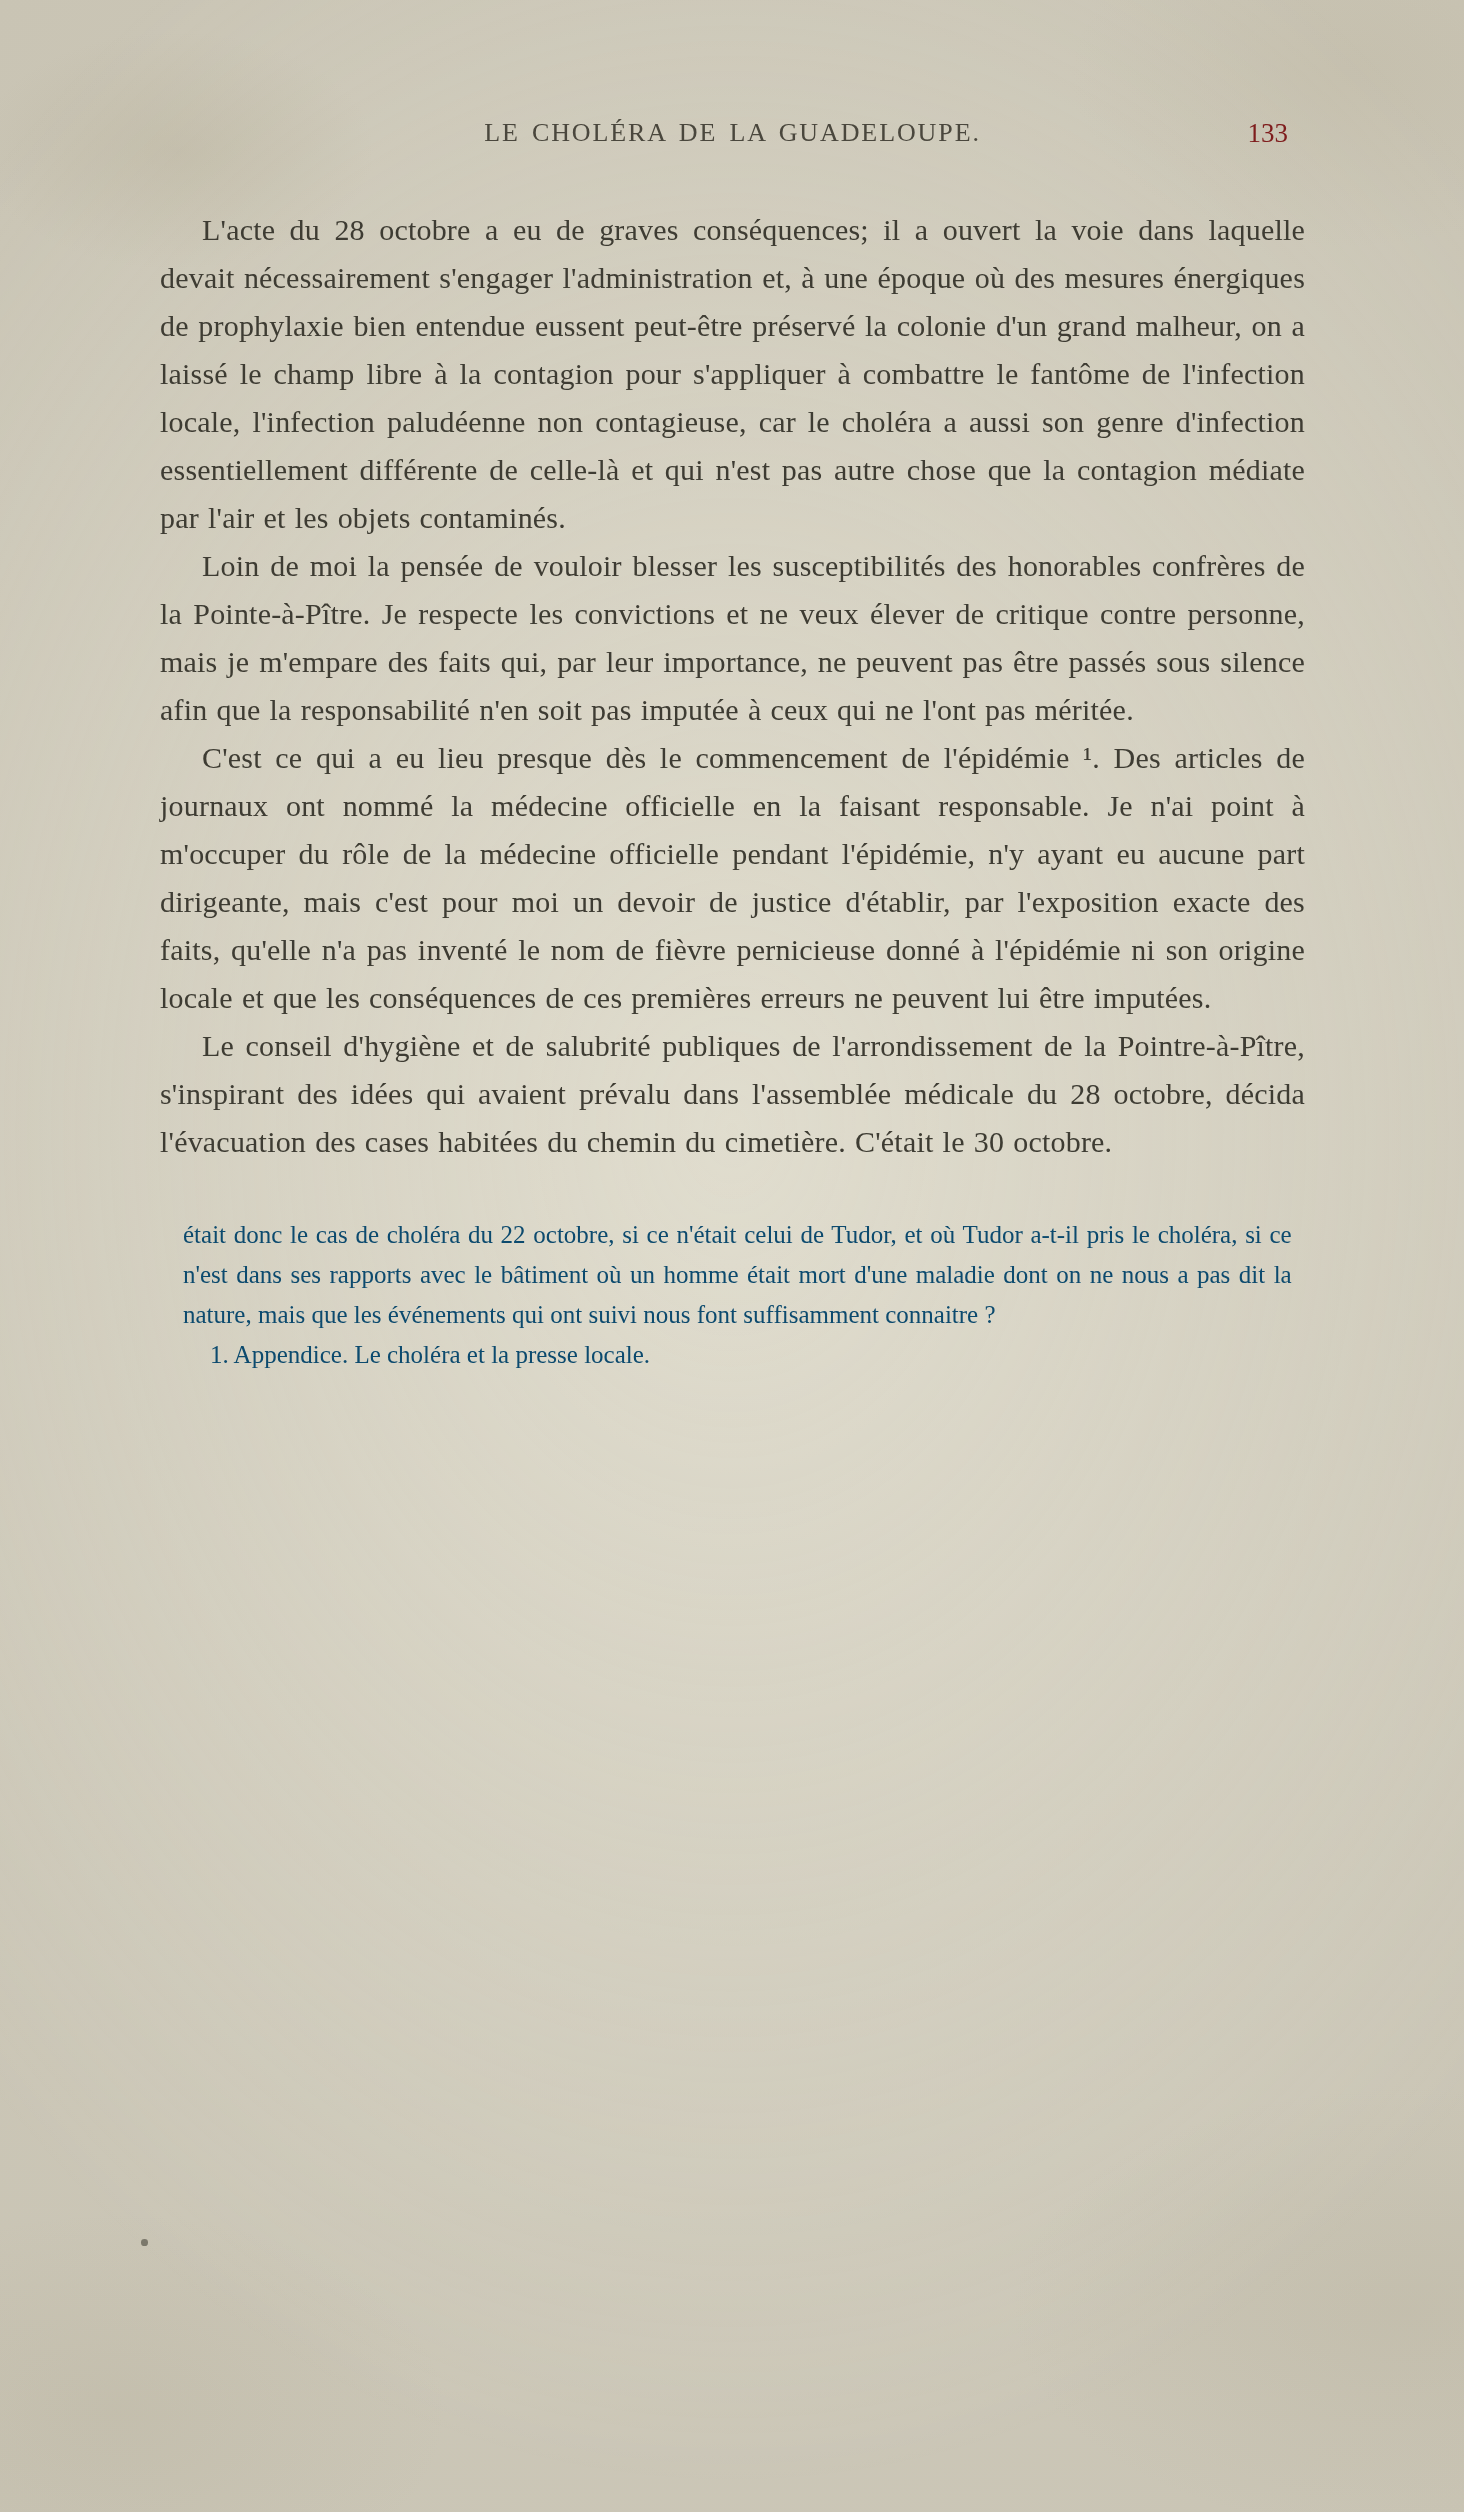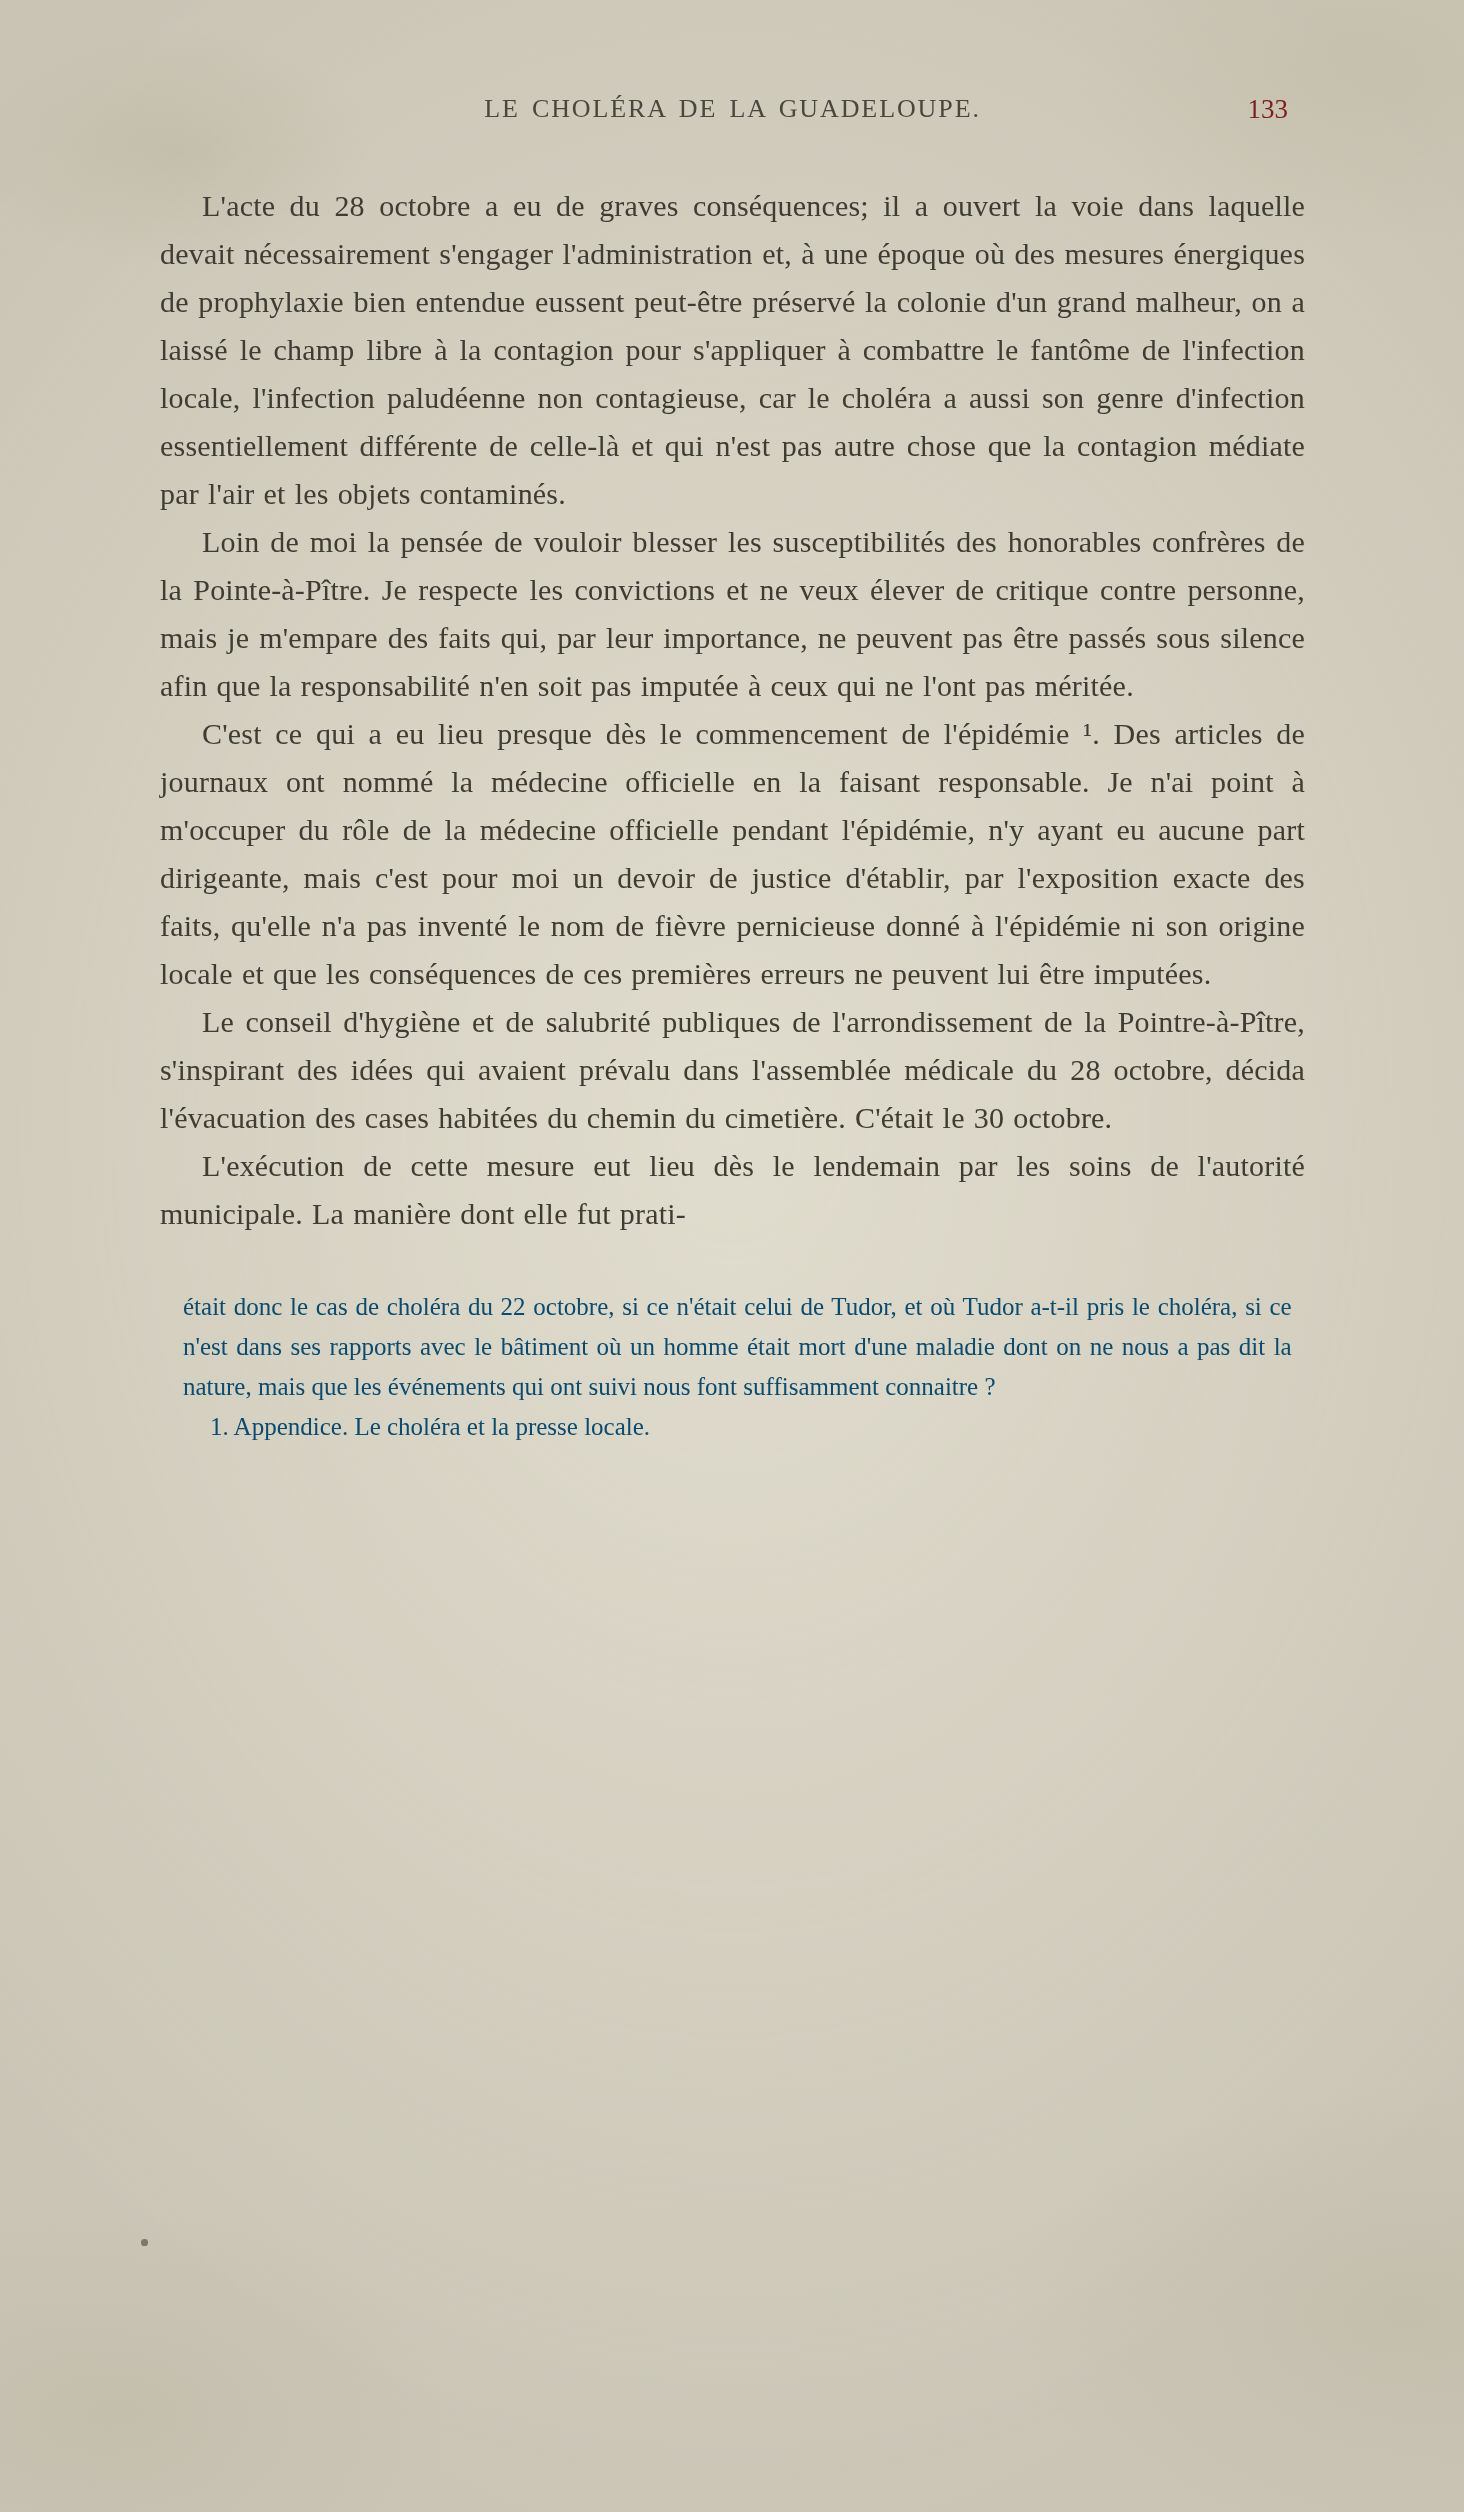--- a/index.html
+++ b/index.html
@@ -25,21 +25,21 @@
       radial-gradient(ellipse 285px 171px at 12% 6%, rgba(160,150,120,0.18), rgba(0,0,0,0) 70%),
       radial-gradient(ellipse 399px 247px at 92% 3%, rgba(170,160,130,0.14), rgba(0,0,0,0) 70%),
       radial-gradient(ellipse 475px 285px at 8% 96%, rgba(150,142,115,0.12), rgba(0,0,0,0) 70%),
       radial-gradient(ellipse 570px 323px at 96% 92%, rgba(150,142,115,0.12), rgba(0,0,0,0) 70%);
     pointer-events: none;
   }
   .page {
     position: relative;
     width: 1145px;
     margin: 0 auto;
-    padding-top: 94px;
+    padding-top: 118px;
   }
   .page-header {
     position: relative;
     height: 44px;
     margin-bottom: 44px;
   }
   .running-title {
     position: absolute;
     left: 0;
     right: 0;
@@ -101,21 +101,20 @@
   <div class="page-header">
     <span class="running-title">LE CHOLÉRA DE LA GUADELOUPE.</span>
     <span class="page-number">133</span>
   </div>
 
   <div class="body-text">
     <p>L'acte du 28 octobre a eu de graves conséquences; il a ouvert la voie dans laquelle devait nécessairement s'engager l'administration et, à une époque où des mesures énergiques de prophylaxie bien entendue eussent peut-être préservé la colonie d'un grand malheur, on a laissé le champ libre à la contagion pour s'appliquer à combattre le fantôme de l'infection locale, l'infection paludéenne non contagieuse, car le choléra a aussi son genre d'infection essentiellement différente de celle-là et qui n'est pas autre chose que la contagion médiate par l'air et les objets contaminés.</p>
     <p>Loin de moi la pensée de vouloir blesser les susceptibilités des honorables confrères de la Pointe-à-Pître. Je respecte les convictions et ne veux élever de critique contre personne, mais je m'empare des faits qui, par leur importance, ne peuvent pas être passés sous silence afin que la responsabilité n'en soit pas imputée à ceux qui ne l'ont pas méritée.</p>
     <p>C'est ce qui a eu lieu presque dès le commencement de l'épidémie ¹. Des articles de journaux ont nommé la médecine officielle en la faisant responsable. Je n'ai point à m'occuper du rôle de la médecine officielle pendant l'épidémie, n'y ayant eu aucune part dirigeante, mais c'est pour moi un devoir de justice d'établir, par l'exposition exacte des faits, qu'elle n'a pas inventé le nom de fièvre pernicieuse donné à l'épidémie ni son origine locale et que les conséquences de ces premières erreurs ne peuvent lui être imputées.</p>
     <p>Le conseil d'hygiène et de salubrité publiques de l'arrondissement de la Pointre-à-Pître, s'inspirant des idées qui avaient prévalu dans l'assemblée médicale du 28 octobre, décida l'évacuation des cases habitées du chemin du cimetière. C'était le 30 octobre.</p>
-    <p>L'exécution de cette mesure eut lieu dès le lendemain par les soins de l'autorité municipale. La manière dont elle fut prati-</p>
   </div>
 
   <div class="footnote">
     <p class="fn-cont">était donc le cas de choléra du 22 octobre, si ce n'était celui de Tudor, et où Tudor a-t-il pris le choléra, si ce n'est dans ses rapports avec le bâtiment où un homme était mort d'une maladie dont on ne nous a pas dit la nature, mais que les événements qui ont suivi nous font suffisamment connaitre ?</p>
     <p class="fn-ref">1. Appendice. Le choléra et la presse locale.</p>
   </div>
 
 </div>
 
 <div class="speck"></div>

